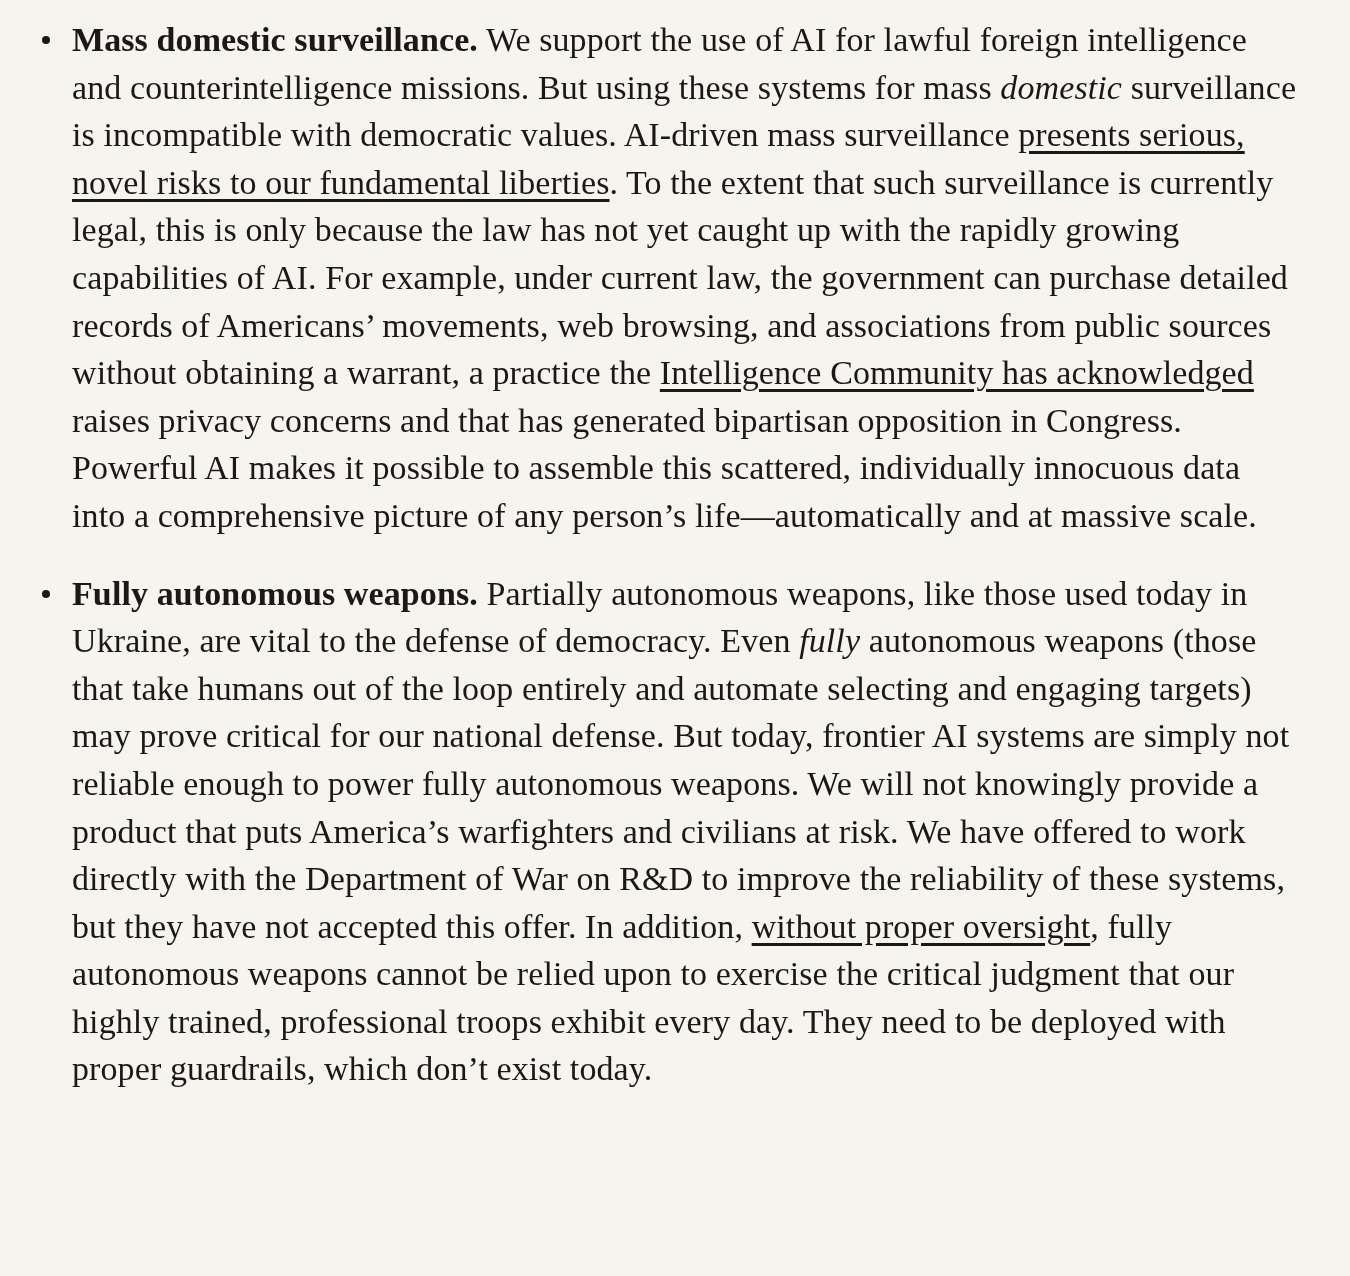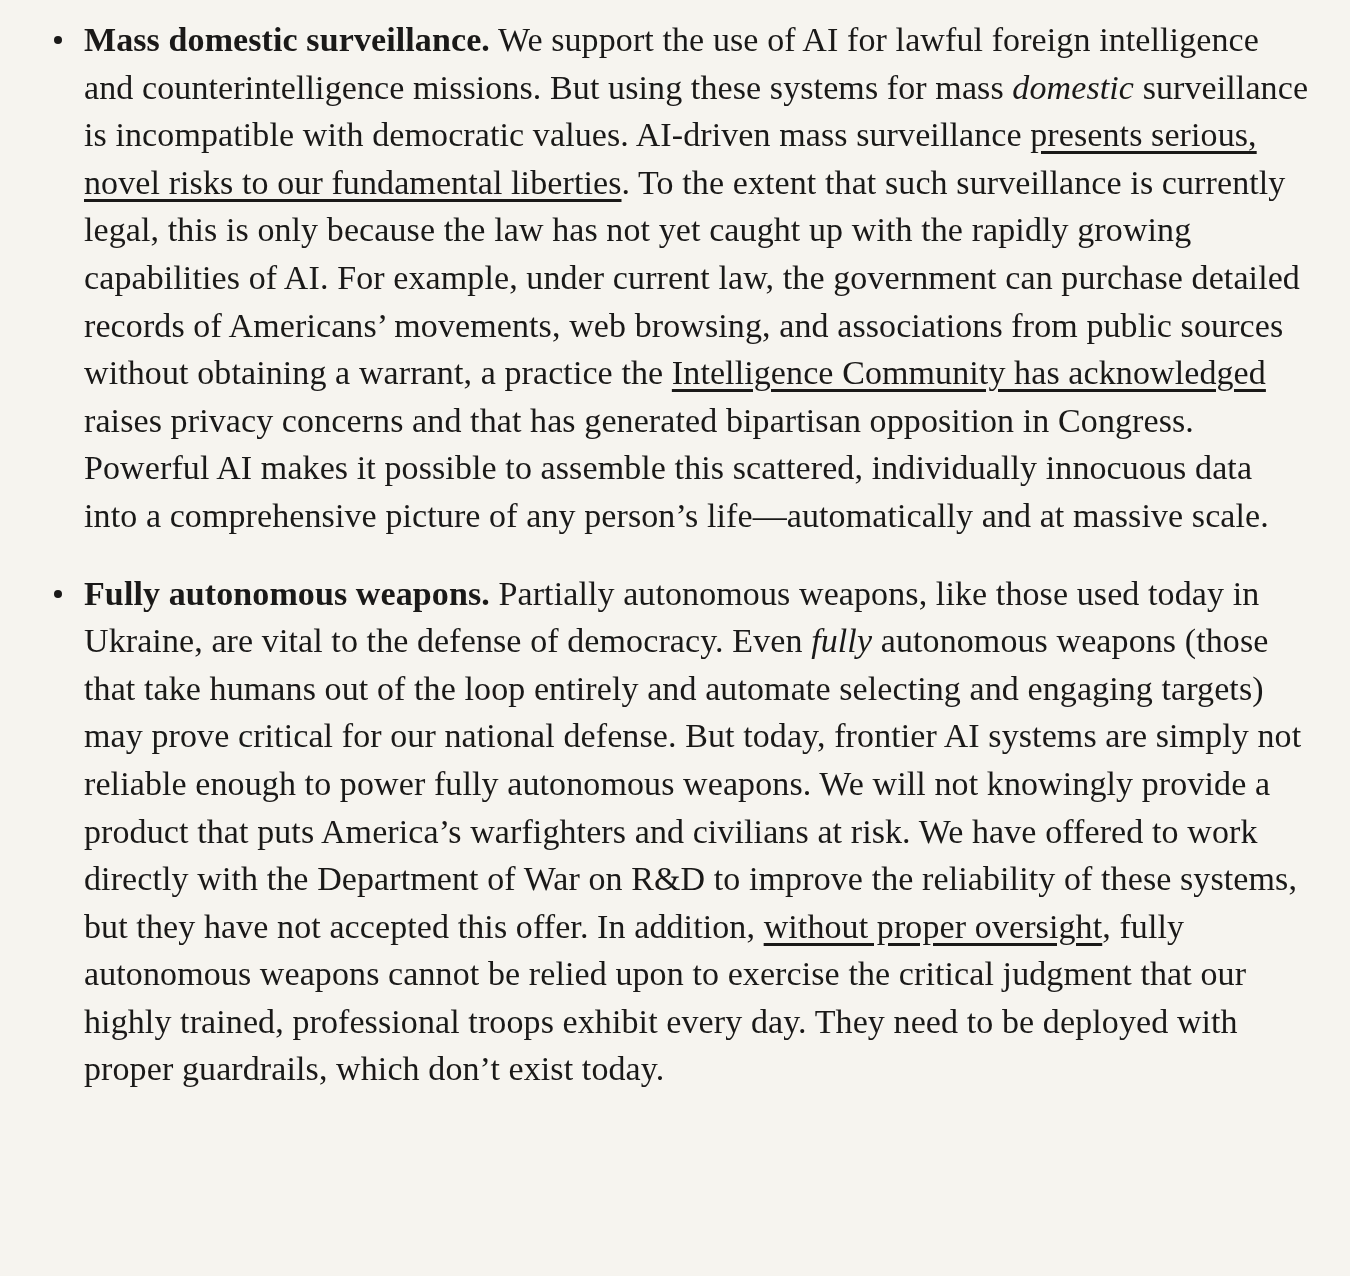--- a/index.html
+++ b/index.html
@@ -12,21 +12,21 @@
     width:1350px;
     height:1276px;
     background:var(--bg);
     color:var(--fg);
     font-family:"Liberation Serif","DejaVu Serif",serif;
     overflow:hidden;
   }
   ul.bullet-list{
     list-style:none;
     margin:0;
-    padding:16px 38px 0 52px;
+    padding:16px 38px 0 40px;
   }
   li.bullet-item{
     position:relative;
     padding-left:32px;
     max-width:1260px;
     font-size:34px;
     line-height:47.6px;
     letter-spacing:0.1px;
     margin:0 0 30px 0;
   }

